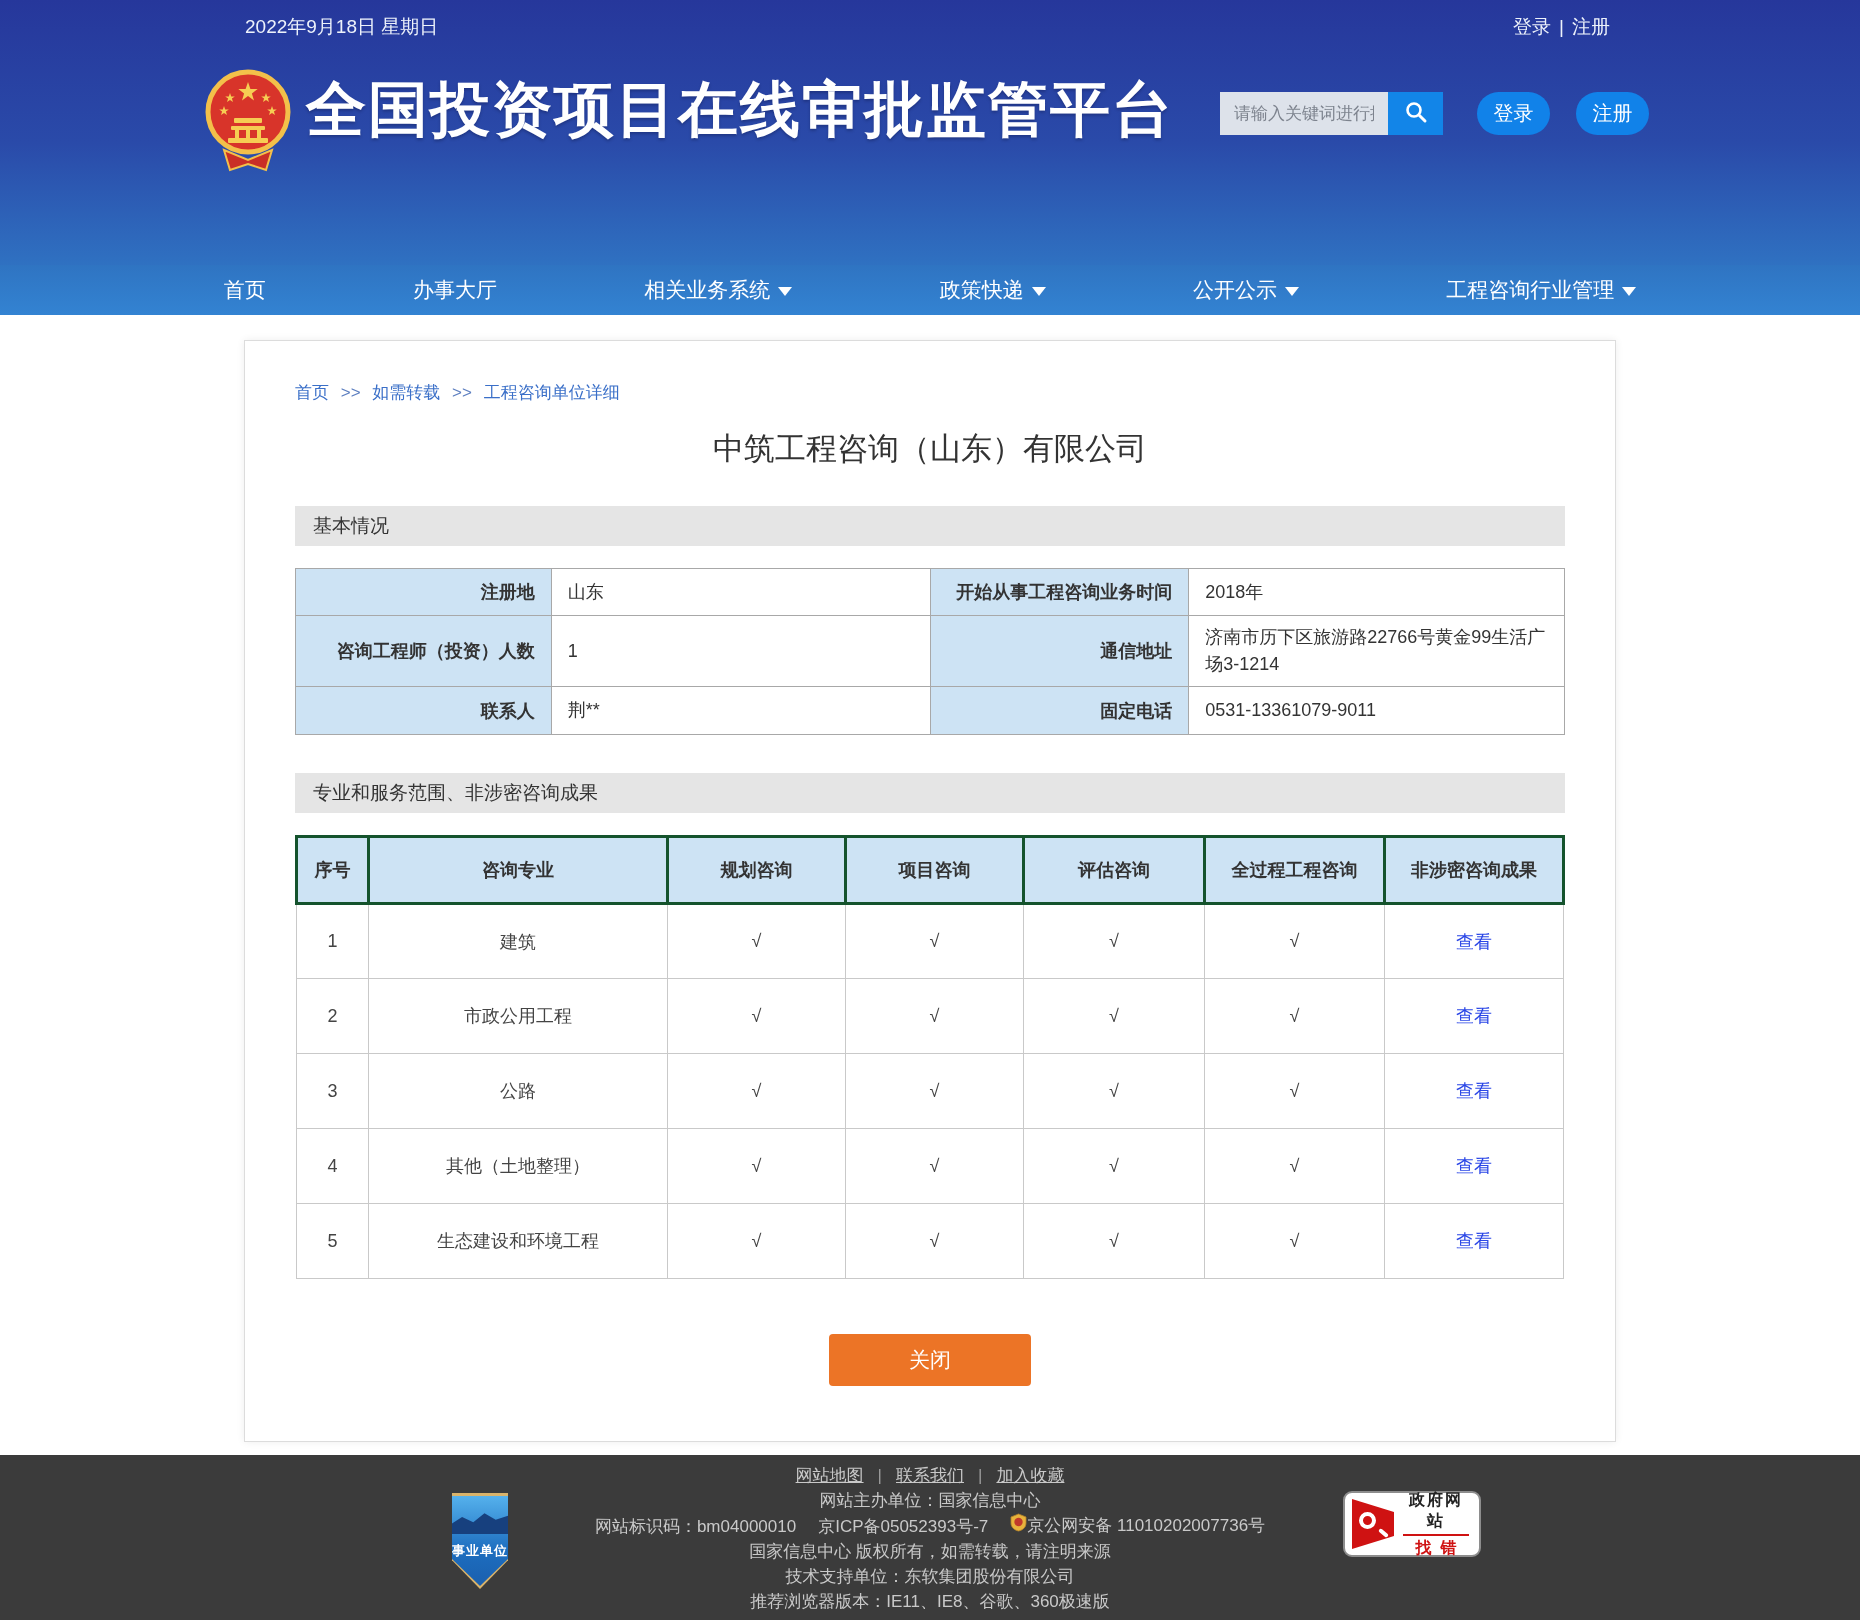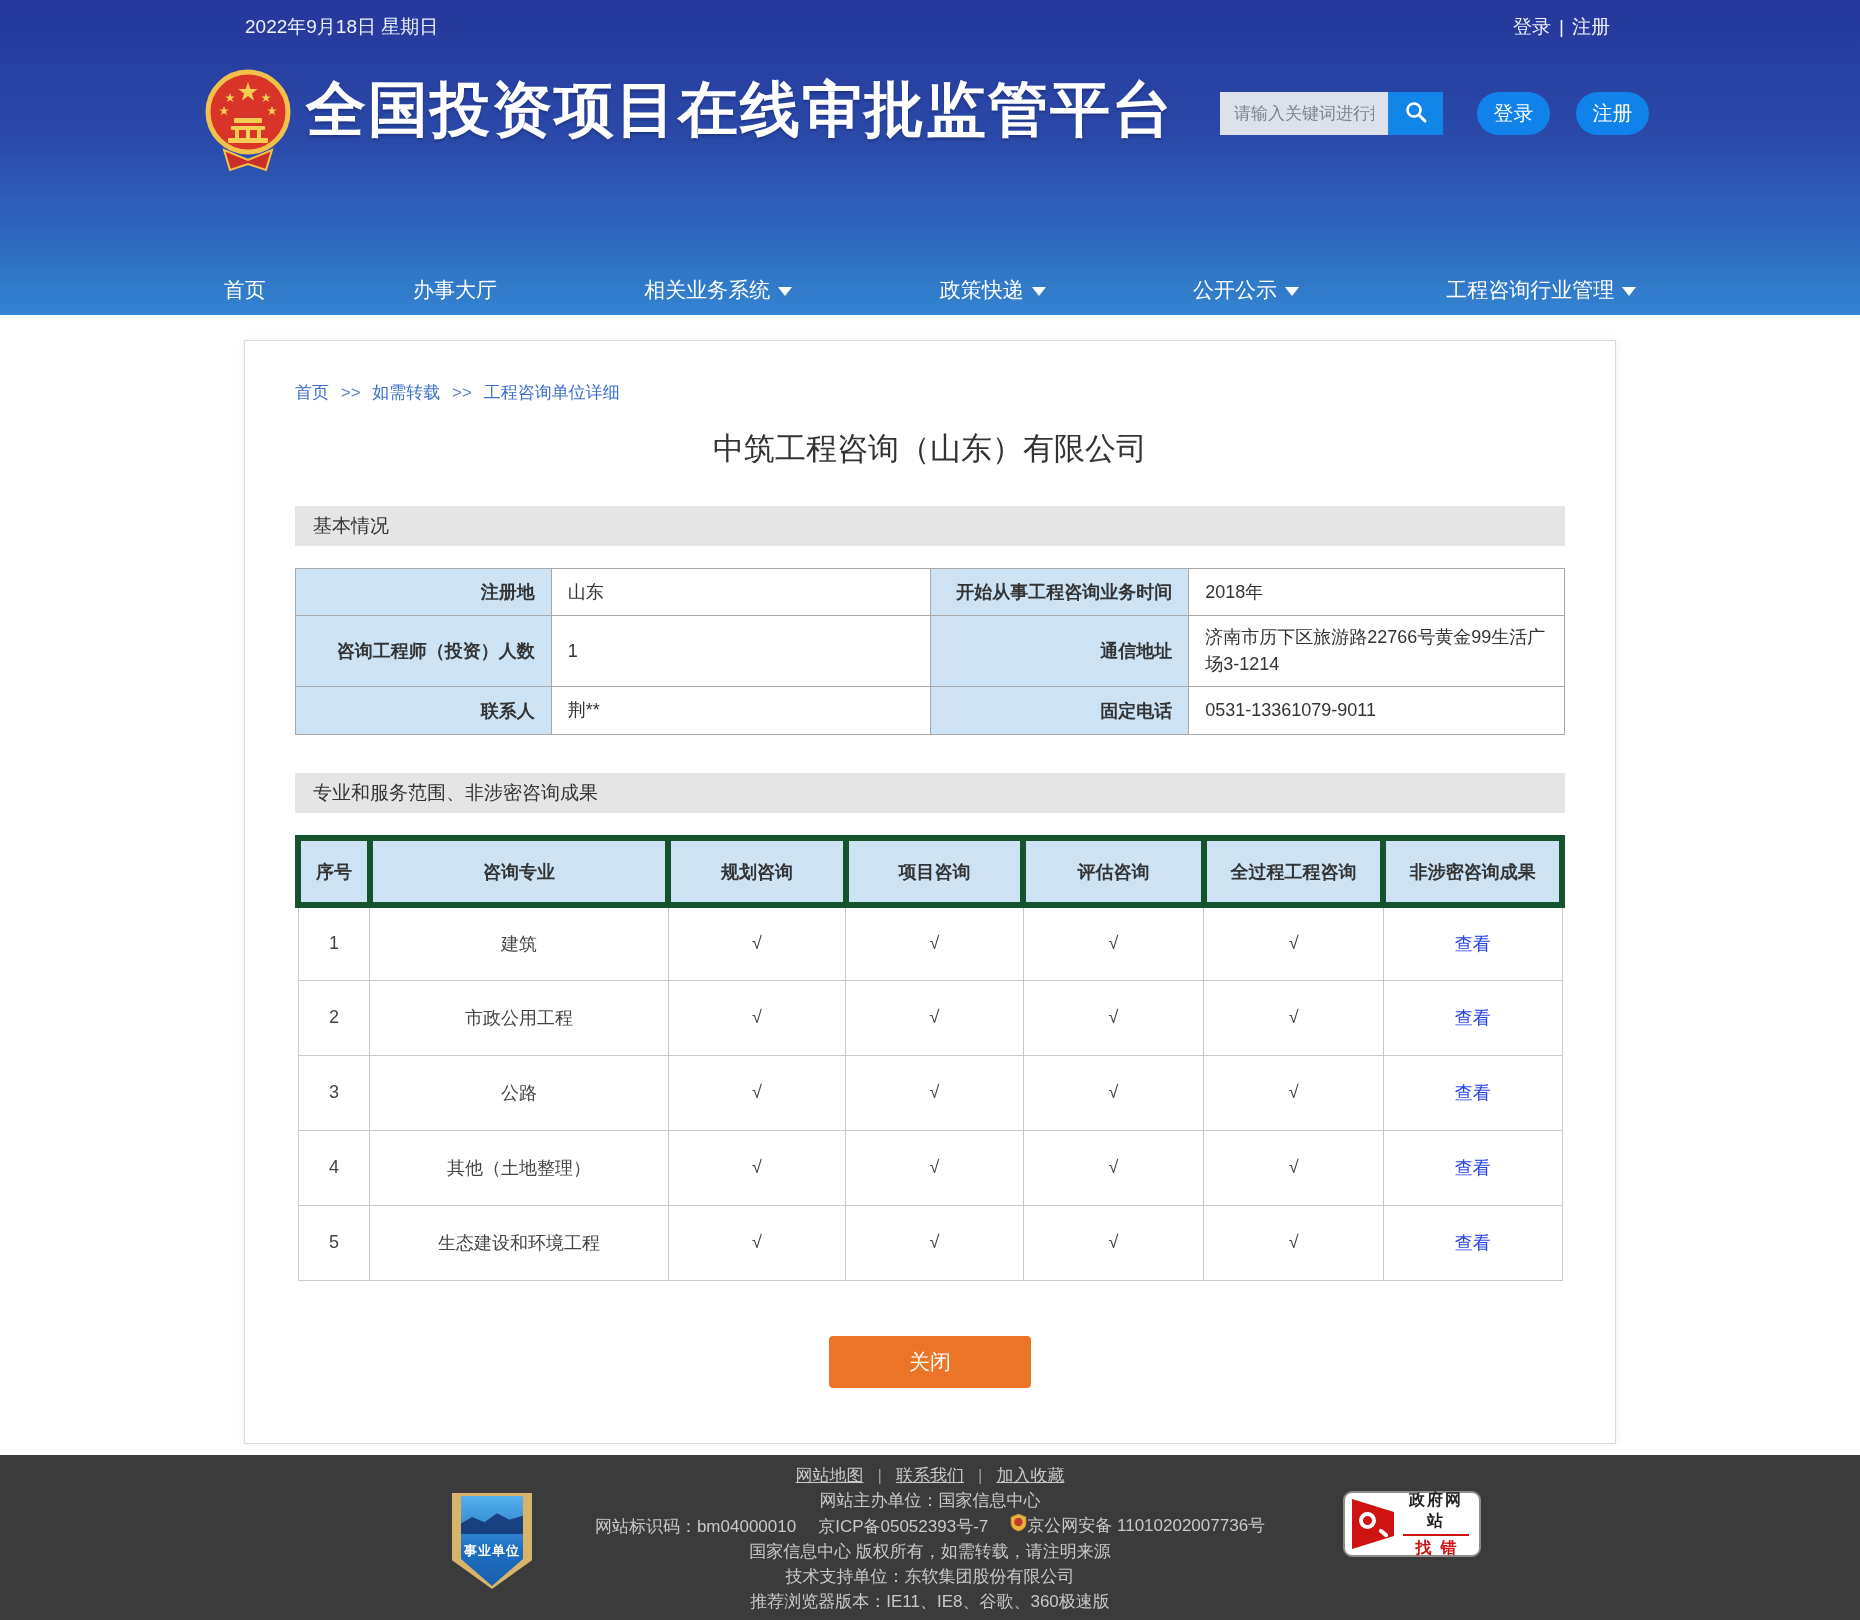--- a/index.html
+++ b/index.html
@@ -78,21 +78,21 @@
   .basic { margin-bottom:38px; font-size:18px;border-radius:12px; }
   .basic td { border:1px solid #a8a8a8; padding:8px 16px; color:#333; }
   .basic td.lbl { background:#cde3f4; font-weight:bold; text-align:right; }
   .basic tr.r1 { height:47px; }
   .basic tr.r2 { height:71px; }
   .basic tr.r3 { height:48px; }
   .basic td.val { text-align:left; line-height:27px; }
   
   .services { text-align:center; font-size:18px; margin-bottom:8px; }
   .services th {
-    background:#cde3f4; border:6px solid #14532d; height:67px;
+    background:#cde3f4; border:3px solid #14532d; height:67px;
     font-size:18px; color:#333; font-weight:bold;
   }
   .services td { border:1px solid #c9c9c9; height:75px; color:#444; }
   .services a.view { color:#2a46e6; text-decoration:none; cursor:pointer; }
   .close-btn {
     display:block; margin:55px auto 0; width:202px; height:52px;
     background:#ec7426; color:#fff; font-size:21px; border:none;
     border-radius:4px; cursor:pointer; font-family:"Liberation Sans", sans-serif;
   }
   
@@ -100,21 +100,21 @@
     position:absolute; left:0; top:1455px; width:100%; height:165px;
     background:#3b3b3b; color:#c9c9c9; font-size:17px;
   }
   .footer-inner { text-align:center; padding-top:8px; line-height:25px; }
   .footer a { color:#c9c9c9; text-decoration:underline; cursor:pointer; }
   .f-sep { margin:0 14px; color:#9a9a9a; }
   .police-line { display:inline-flex; }
   .gap { display:inline-block; width:22px; }
   
   .unit-shield {
-    position:absolute; left:452px; top:38px; width:80px; height:96px;
+    position:absolute; left:452px; top:38px; width:56px; height:96px;
     background:#d9b36a;
     clip-path:polygon(0 0,100% 0,100% 70%,50% 100%,0 70%);
     display:flex; align-items:center; justify-content:center;
   }
   .unit-shield-inner {
     width:62px; height:90px;
     background:linear-gradient(180deg,#55b1ec 0%,#1d6ec0 60%,#1a5fae 100%);
     clip-path:polygon(0 0,100% 0,100% 70%,50% 100%,0 70%);
     position:relative;
   }

